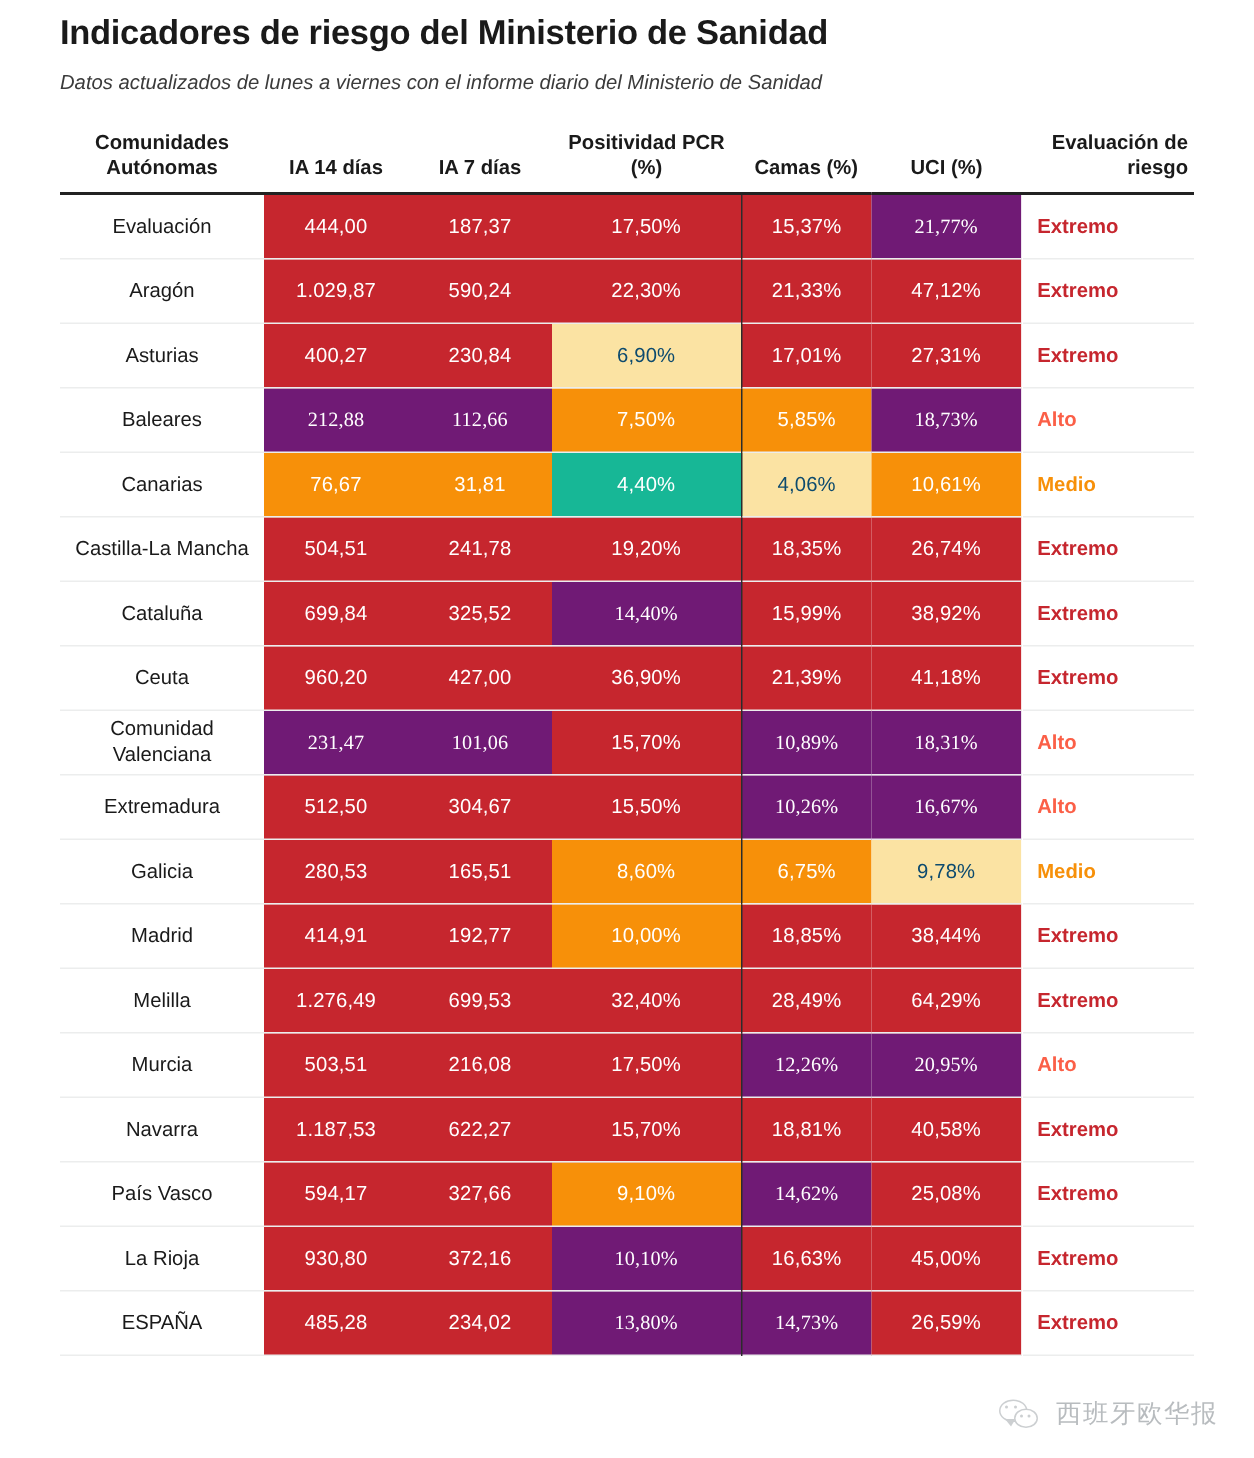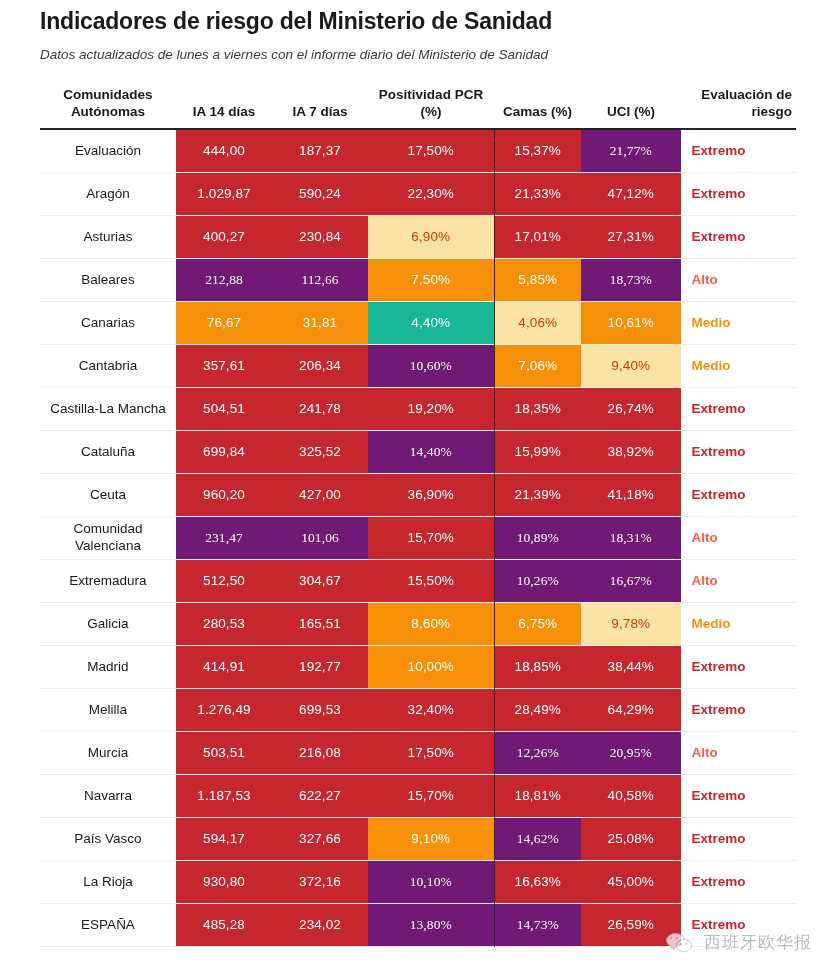--- a/index.html
+++ b/index.html
@@ -49,21 +49,21 @@
     height:38px;font-size:13.5px;line-height:1.25;
     text-align:center;vertical-align:middle;padding:0;
   }
   td.region{
     color:#1a1a1a;background:#fff;
     font-size:13.5px;padding:2px 6px;
   }
   td.val{
     color:#ffffff;font-weight:normal;letter-spacing:0.1px;
   }
-  td.dark{color:#c2410c;}
+  td.dark{color:#0c4a6e;}
   td.sep{border-left:1.5px solid #2c2c2c;}
   td.eval{
     background:#fff;text-align:left;padding-left:10px;
     font-weight:bold;font-size:13.5px;
     border-left:1.5px solid #ffffff;
   }
 
   
   .x-extremo{background:#C6262E;}
   .x-alto   {background:#701a75;font-family:Liberation Serif, serif;}
@@ -170,29 +170,20 @@
         <tr>
           <td class="region">Canarias</td>
           <td class="val x-medio">76,67</td>
           <td class="val x-medio">31,81</td>
           <td class="val x-nuevo">4,40%</td>
           <td class="val sep x-bajo dark">4,06%</td>
           <td class="val x-medio">10,61%</td>
           <td class="eval t-medio">Medio</td>
         </tr>
         <tr>
-          <td class="region">Cantabria</td>
-          <td class="val x-extremo">357,61</td>
-          <td class="val x-extremo">206,34</td>
-          <td class="val x-alto">10,60%</td>
-          <td class="val sep x-medio">7,06%</td>
-          <td class="val x-bajo dark">9,40%</td>
-          <td class="eval t-medio">Medio</td>
-        </tr>
-        <tr>
           <td class="region">Castilla-La Mancha</td>
           <td class="val x-extremo">504,51</td>
           <td class="val x-extremo">241,78</td>
           <td class="val x-extremo">19,20%</td>
           <td class="val sep x-extremo">18,35%</td>
           <td class="val x-extremo">26,74%</td>
           <td class="eval t-extremo">Extremo</td>
         </tr>
         <tr>
           <td class="region">Cataluña</td>

